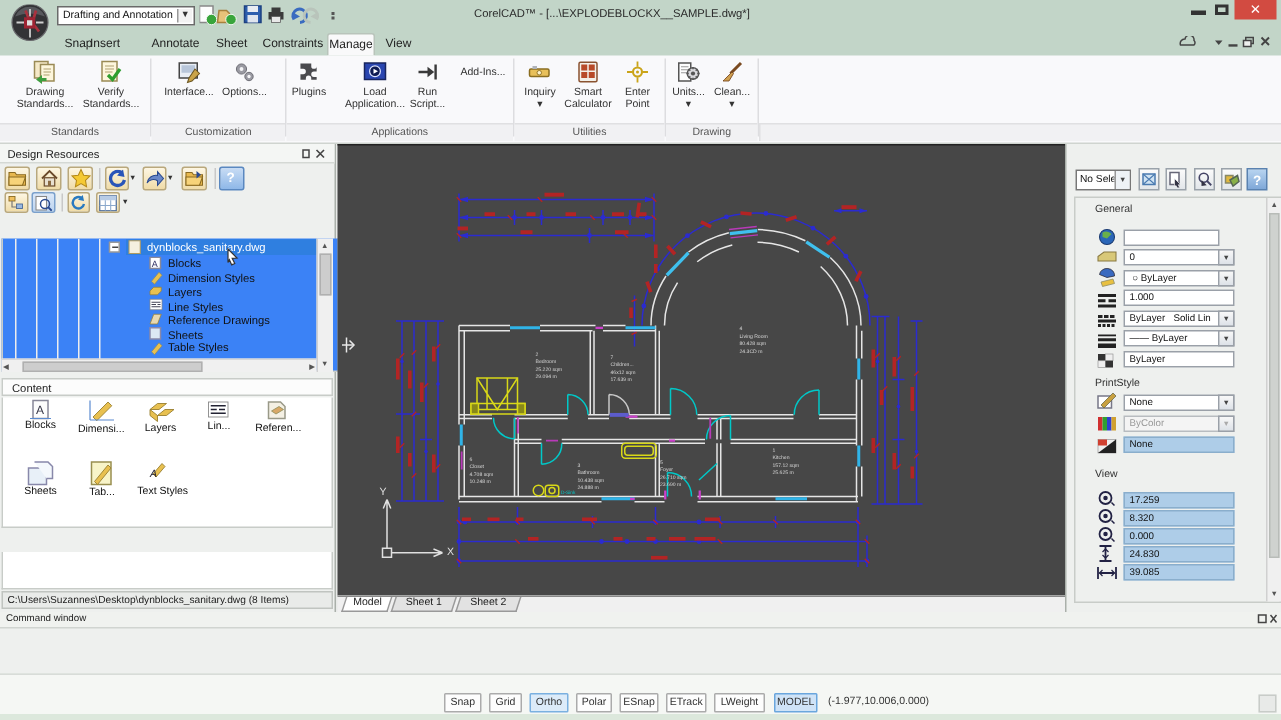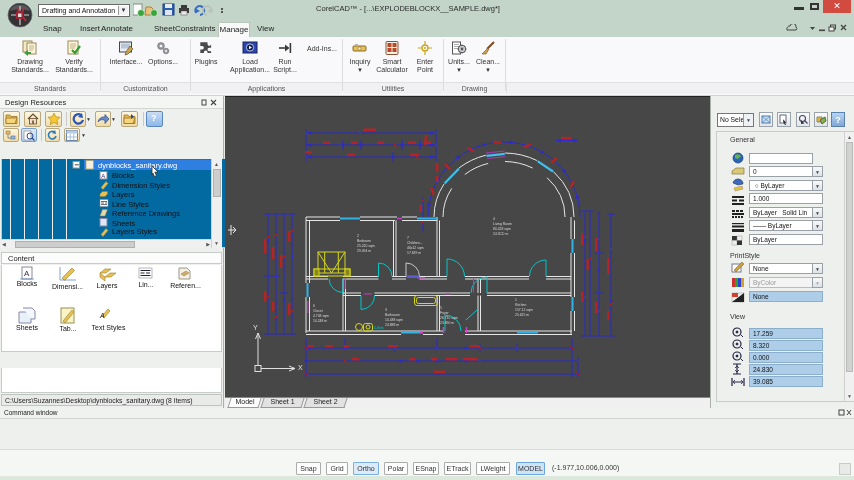--- a/index.html
+++ b/index.html
@@ -100,23 +100,23 @@
     <rect x="88" y="8" width="2" height="2" fill="#555"></rect>
   </svg>
   <div id="title-text">CorelCAD™ - [...\EXPLODEBLOCKX__SAMPLE.dwg*]</div>
   <div id="win-min"></div>
   <div id="win-max"></div>
   <div id="win-close">✕</div>
 </div>
 
 <div id="menurow">
   <div class="mtab" style="left:43px">Snap</div>
-  <div class="mtab" style="left:80px">Insert</div>
+  <div class="mtab" style="left:60px">Insert</div>
   <div class="mtab" style="left:101px">Annotate</div>
-  <div class="mtab" style="left:154px">Sheet</div>
+  <div class="mtab" style="left:144px">Sheet</div>
   <div class="mtab" style="left:175px">Constraints</div>
   <div class="mtab" style="left:257px">View</div>
 </div>
 <div id="tab-manage">Manage</div>
 
 <svg class="abs" style="left:786px;top:24px" width="64" height="8" viewBox="0 0 64 8">
   <path d="M1 6 a3 3 0 0 1 3-4 a3 3 0 0 1 6 1 a2 2 0 0 1 0 3 z" fill="none" stroke="#444" stroke-width="1"></path>
   <path d="M24 3 l5 0 -2.5 3 z" fill="#444"></path>
   <rect x="33" y="5.5" width="6" height="1.6" fill="#444"></rect>
   <rect x="44.5" y="1" width="5" height="4" fill="none" stroke="#444"></rect>
@@ -305,41 +305,41 @@
           <path d="M8.2 0 l.8 4 -4 -.8 z" fill="#2a7ac0"></path>
         </svg>
     <div class="tbtn2" style="left:64px;top:32px"></div>
     <svg class="abs" style="left:66px;top:34px" width="12" height="11" viewBox="0 0 12 11">
           <rect x="0.5" y="0.5" width="11" height="10" fill="#fff" stroke="#4a6a99" stroke-width="0.8"></rect>
           <rect x="0.5" y="0.5" width="11" height="3" fill="#b8cce6"></rect>
           <path d="M4.2 3.5 v7 M7.8 3.5 v7 M0.5 7 h11" stroke="#8aa8cc" stroke-width="0.7"></path>
         </svg>
     <div class="abs" style="left:81px;top:36px;font-size:5px;color:#333">▼</div>
 
-    <div class="abs" style="left:1px;top:63px;width:225px;height:89px;background:#0369a1;border:1px solid #c8ccc8;border-top:none;overflow:hidden">
+    <div class="abs" style="left:1px;top:63px;width:225px;height:89px;background:#3b82f6;border:1px solid #c8ccc8;border-top:none;overflow:hidden">
       <svg class="abs" style="left:0;top:0" width="219" height="87" viewBox="0 0 219 87">
         <g stroke="#ededed" stroke-width="1">
               <path d="M8.5 0 V87 M22.5 0 V87 M36.5 0 V87 M50.5 0 V87 M64.5 0 V87"></path>
             </g>
         <rect x="82" y="0.5" width="128" height="10.5" fill="#2f7fe0"></rect>
         <rect x="71" y="2.5" width="6.5" height="6.5" fill="#fff" stroke="#999"></rect>
         <path d="M72.8 5.8 h4" stroke="#444" stroke-width="1"></path>
         <rect x="84" y="1.5" width="7.5" height="8.5" fill="#f4f0e0" stroke="#b09a60" stroke-width="0.7"></rect>
         <text x="96" y="8.6" font-size="7.5" fill="#fff" font-family="Liberation Sans">dynblocks_sanitary.dwg</text>
         <path d="M150 16 l0 -9 6 6 -3.2 .2 1.7 3.4 -2 1 -1.6 -3.5 z" fill="#fff" stroke="#333" stroke-width="0.8"></path>
       </svg>
     </div>
     <div class="titem" style="left:112px;top:66px"> </div>
     <div class="titem" style="left:112px;top:75px">Blocks</div>
     <div class="titem" style="left:112px;top:84.5px">Dimension Styles</div>
     <div class="titem" style="left:112px;top:94px">Layers</div>
     <div class="titem" style="left:112px;top:103.5px">Line Styles</div>
     <div class="titem" style="left:112px;top:113px">Reference Drawings</div>
     <div class="titem" style="left:112px;top:122.5px">Sheets</div>
-    <div class="titem" style="left:112px;top:131px">Layers Styles</div>
+    <div class="titem" style="left:112px;top:131px">Table Styles</div>
     <svg class="abs" style="left:99px;top:75px" width="10" height="66" viewBox="0 0 10 66">
       <g>
         <rect x="1" y="0.5" width="7" height="7.5" fill="#fff" stroke="#889"></rect>
             <text x="2.2" y="6.8" font-size="6" fill="#336">A</text>
         <path d="M2 16.5 l5 -6 2 2 -5 6 z" fill="#e8c050" stroke="#886" stroke-width="0.5"></path>
         <path d="M1 23 l2.5 -2.5 h5 v2.5 l-2.5 2.5 H1 z" fill="#e8c050" stroke="#997f30" stroke-width="0.5"></path>
         <rect x="1" y="28.5" width="8" height="7" fill="#fff" stroke="#888" stroke-width="0.5"></rect>
             <path d="M2 30.5 h6 M2 32 h3 M6 32 h2 M2 33.5 h6" stroke="#445" stroke-width="0.8"></path>
         <path d="M1 45 l2.5 -6.5 h5 L6 45 z" fill="#e8d8b0" stroke="#997f30" stroke-width="0.5"></path>
         <rect x="1" y="47.5" width="7" height="7.5" fill="#dce8f4" stroke="#88a"></rect>

